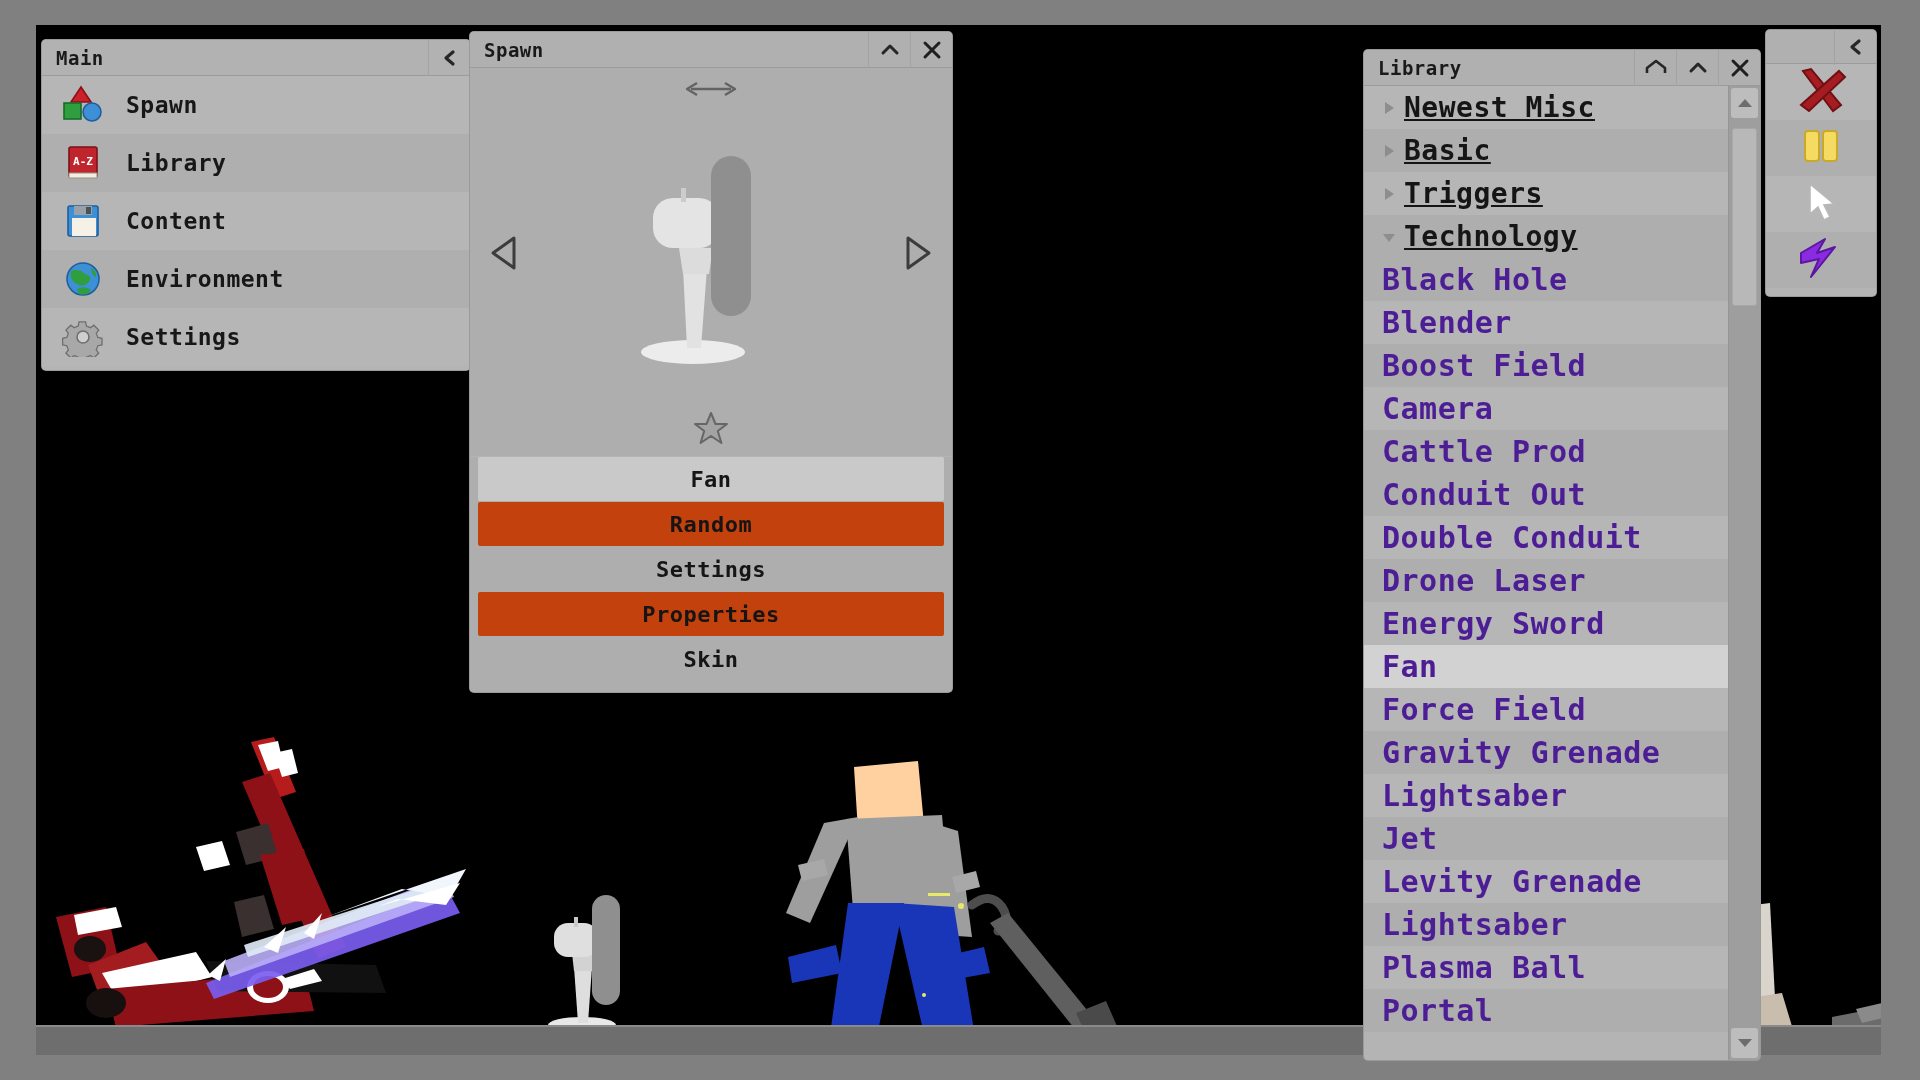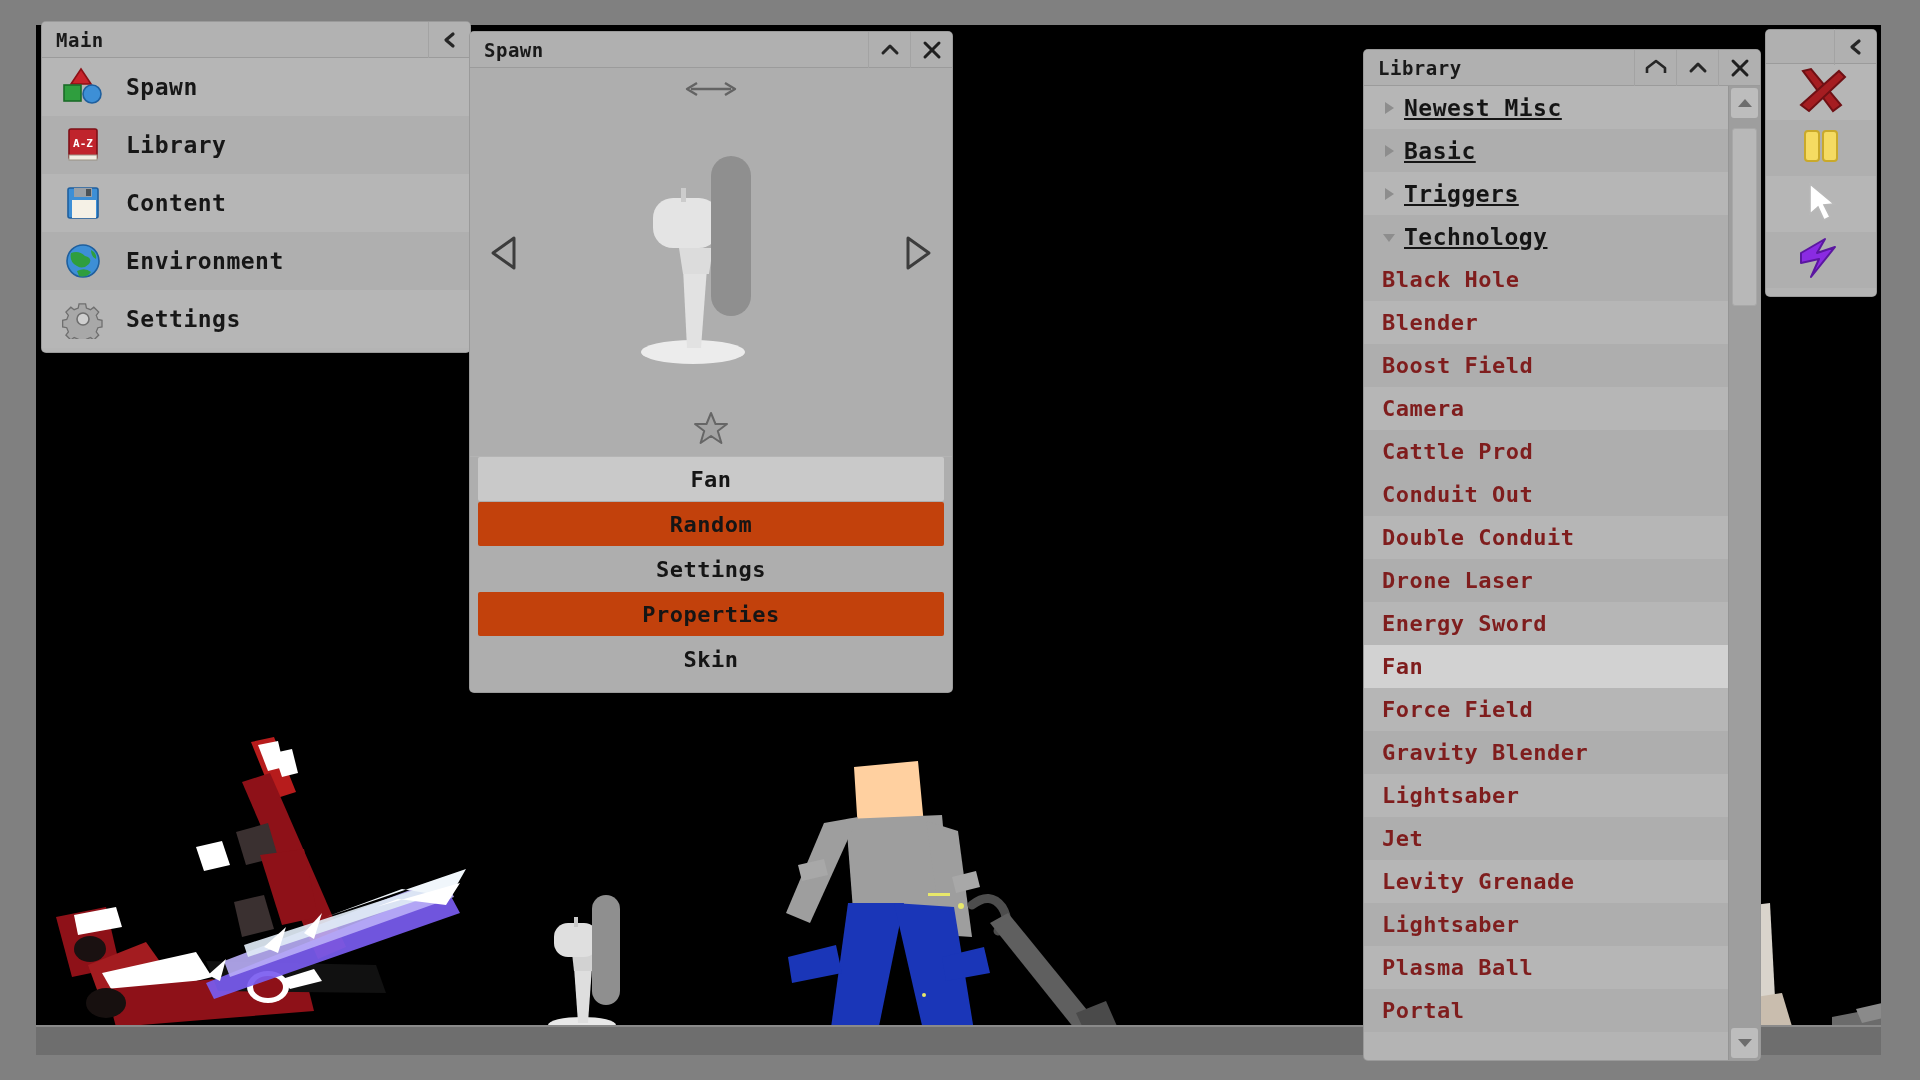--- a/index.html
+++ b/index.html
@@ -71,21 +71,21 @@
   .tbtn {
     width: 42px; height: 36px;
     display: flex; align-items: center; justify-content: center;
     border-left: 1px solid #a3a3a3;
     cursor: pointer;
   }
   .tbtn svg { display: block; }
 
   
   #main-panel {
-    left: 42px; top: 22px;
+    left: 42px; top: 40px;
     width: 428px;
   }
   #main-panel .panel-title { background: #b2b2b2; }
   .main-row {
     display: flex;
     align-items: center;
     height: 58px;
     padding-left: 14px;
     cursor: pointer;
   }
@@ -157,33 +157,33 @@
   .cat-row {
     display: flex; align-items: center;
     height: 43px;
     padding-left: 10px;
     cursor: pointer;
   }
   .cat-row:nth-child(odd) { background: #b6b6b6; }
   .cat-row:nth-child(even) { background: #aeaeae; }
   .cat-row .tri { width: 30px; display:flex; align-items:center; justify-content:center; }
   .cat-row .clbl {
-    font-size: 23px; font-weight: bold; color: #151515;
+    font-size: 28px; font-weight: bold; color: #151515;
     text-decoration: underline; letter-spacing: 0.5px;
   }
   .item-row {
     display: flex; align-items: center;
     height: 43px;
     padding-left: 18px;
     cursor: pointer;
     white-space: nowrap;
     overflow: hidden;
   }
   .item-row .ilbl {
-    font-size: 22px; font-weight: bold; color: #7f1d1d;
+    font-size: 30px; font-weight: bold; color: #4c1d95;
     letter-spacing: 0.5px;
   }
   .item-row.even { background: #aeaeae; }
   .item-row.odd  { background: #b6b6b6; }
   .item-row.selected { background: #d2d2d2; }
 
   
   #lib-scroll {
     width: 32px;
     background: #9e9e9e;
@@ -526,21 +526,21 @@
         <div class="item-row odd">
             <span class="ilbl">Energy Sword</span>
           </div>
         <div class="item-row selected">
             <span class="ilbl">Fan</span>
           </div>
         <div class="item-row odd">
             <span class="ilbl">Force Field</span>
           </div>
         <div class="item-row even">
-            <span class="ilbl">Gravity Blender</span>
+            <span class="ilbl">Gravity Grenade</span>
           </div>
         <div class="item-row odd">
             <span class="ilbl">Lightsaber</span>
           </div>
         <div class="item-row even">
             <span class="ilbl">Jet</span>
           </div>
         <div class="item-row odd">
             <span class="ilbl">Levity Grenade</span>
           </div>

